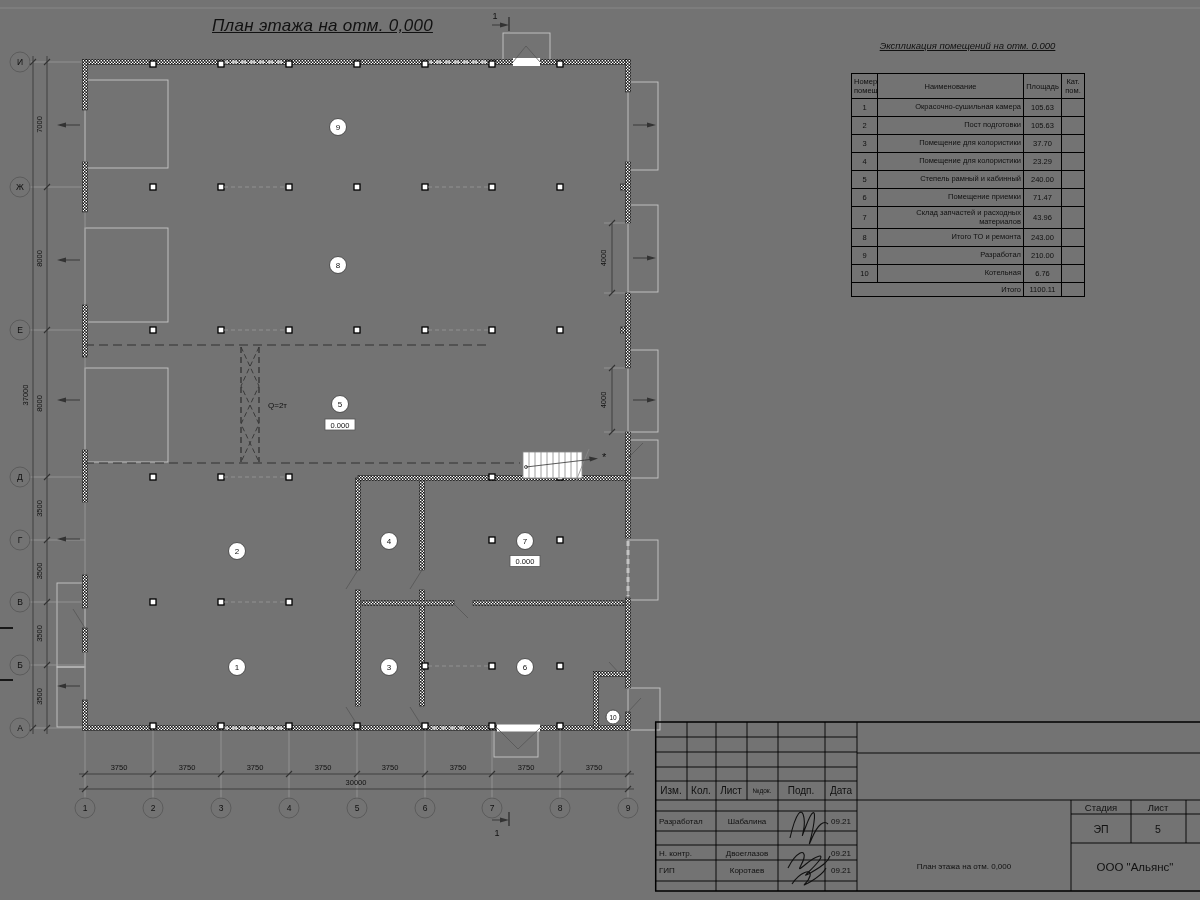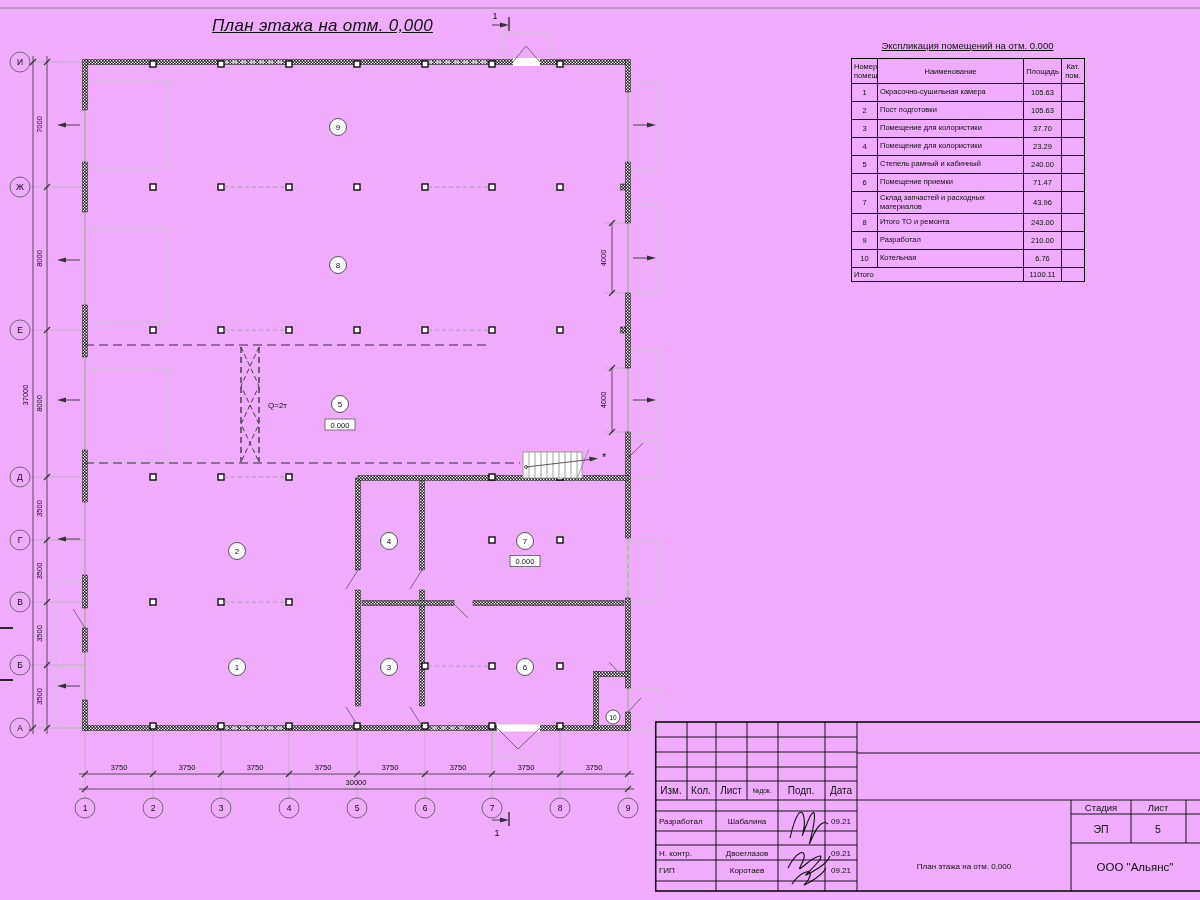--- a/index.html
+++ b/index.html
@@ -1,34 +1,34 @@
 <!DOCTYPE html>
 <html><head>
 <meta charset="utf-8">
 <style>
   html,body{margin:0;padding:0;background:#e8e8e8;}
-  .sheet{position:relative;width:1200px;height:900px;background:#f0abfc;overflow:hidden;
+  .sheet{position:relative;width:1200px;height:900px;background:#737373;overflow:hidden;
          font-family:"Liberation Sans",sans-serif;}
   svg{position:absolute;left:0;top:0;}
   svg text{font-family:"Liberation Sans",sans-serif;fill:#111;}
   .plan-title{position:absolute;left:212px;top:16px;font-size:17px;font-style:italic;
               text-decoration:underline;color:#111;letter-spacing:.3px;}
   .exp-wrap{position:absolute;left:851px;top:40px;width:233px;color:#111;}
-  .exp-title{font-size:9.5px;text-align:center;text-decoration:underline;margin-bottom:7px;}
+  .exp-title{font-size:9.5px;font-style:italic;text-align:center;text-decoration:underline;margin-bottom:22px;}
   table.exp{border-collapse:collapse;width:233px;table-layout:fixed;}
   table.exp td,table.exp th{border:1px solid #000;font-size:7.5px;font-weight:normal;
     padding:0 2px;overflow:hidden;color:#111;}
   table.exp{border:1.5px solid #000;}
   table.exp th{text-align:center;height:24px;}
   table.exp td{height:17px;}
   td.c{text-align:center;}
-  td.nm{text-align:left;line-height:1.1;}
+  td.nm{text-align:right;line-height:1.1;}
   tr.tall td{height:21px;}
   tr.tot td{height:13px;border-top:1.5px solid #000;}
-  td.tot-l{font-size:7.5px;padding-right:4px;}
+  td.tot-l{text-align:right;font-size:7.5px;padding-right:4px;}
 </style>
 </head>
 <body>
 <div class="sheet">
 
 <div class="plan-title">План этажа на отм. 0,000</div>
 
 <svg width="1200" height="900" viewBox="0 0 1200 900">
 <defs>
   <pattern id="wp" patternUnits="userSpaceOnUse" width="3" height="3">

